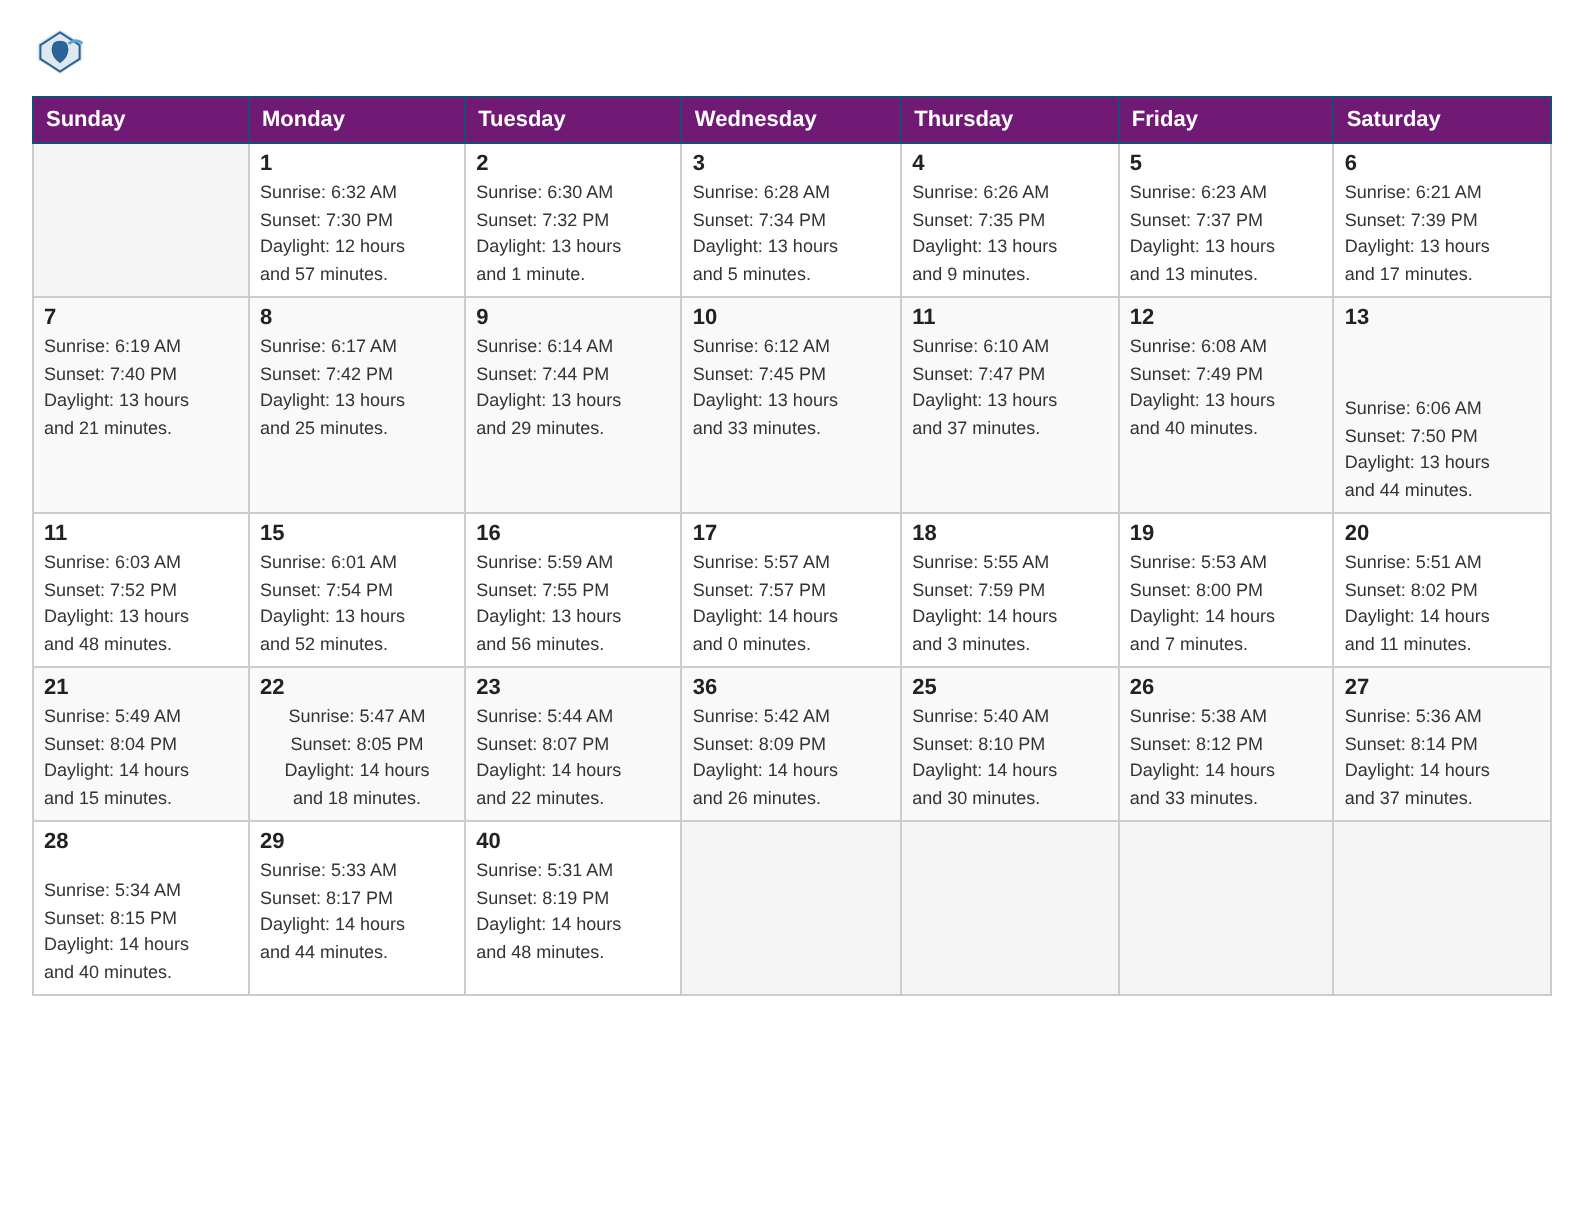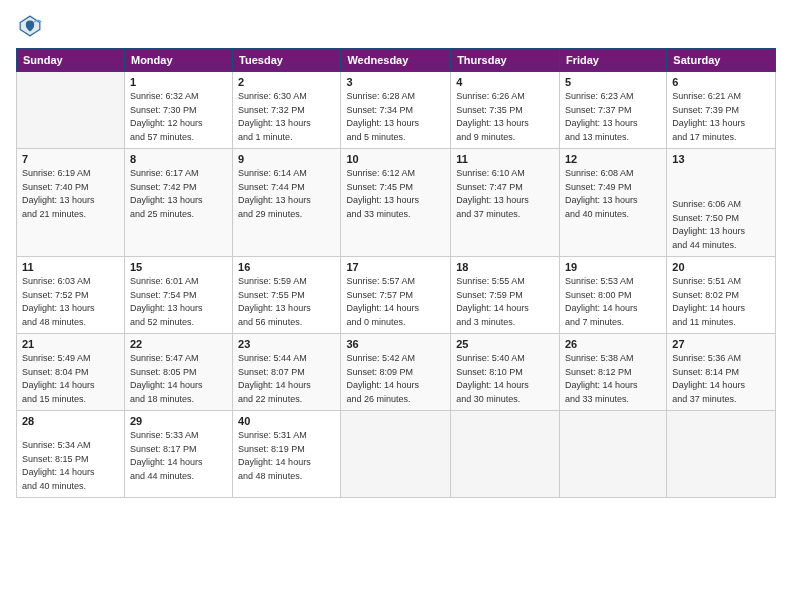--- a/index.html
+++ b/index.html
@@ -275,21 +275,21 @@
         <tr>
           <td>
             <span class="day-num">21</span>
             <div class="day-info" style="white-space: pre-line;">Sunrise: 5:49 AM
 Sunset: 8:04 PM
 Daylight: 14 hours
 and 15 minutes.</div>
           </td>
           <td>
             <span class="day-num">22</span>
-            <div class="day-info" style="white-space: pre-line;">Sunrise: 5:47 AM
+            <div class="day-info" style="white-space: pre-line; text-align: center;">Sunrise: 5:47 AM
 Sunset: 8:05 PM
 Daylight: 14 hours
 and 18 minutes.</div>
           </td>
           <td>
             <span class="day-num">23</span>
             <div class="day-info" style="white-space: pre-line;">Sunrise: 5:44 AM
 Sunset: 8:07 PM
 Daylight: 14 hours
 and 22 minutes.</div>

